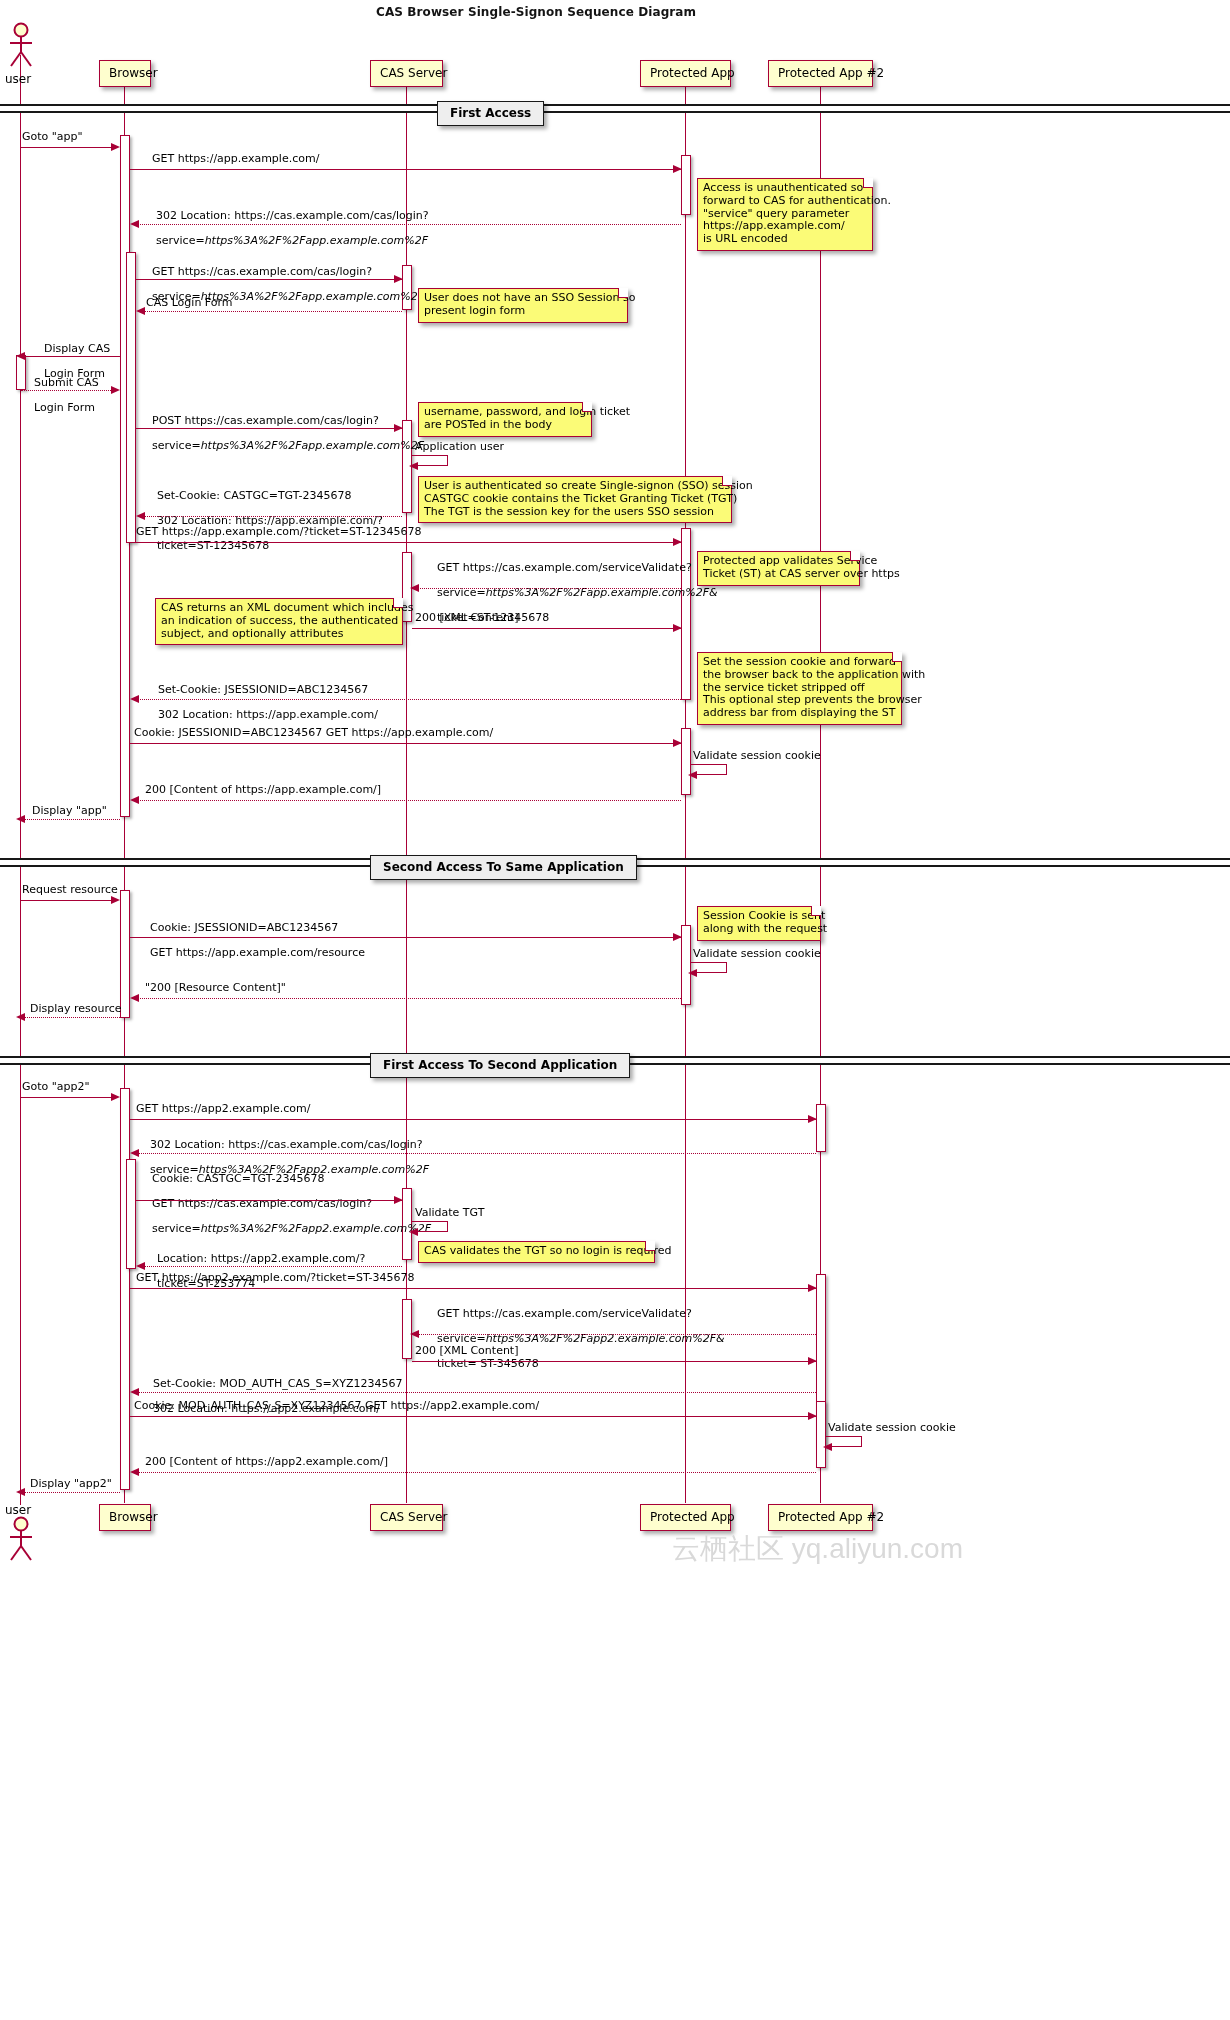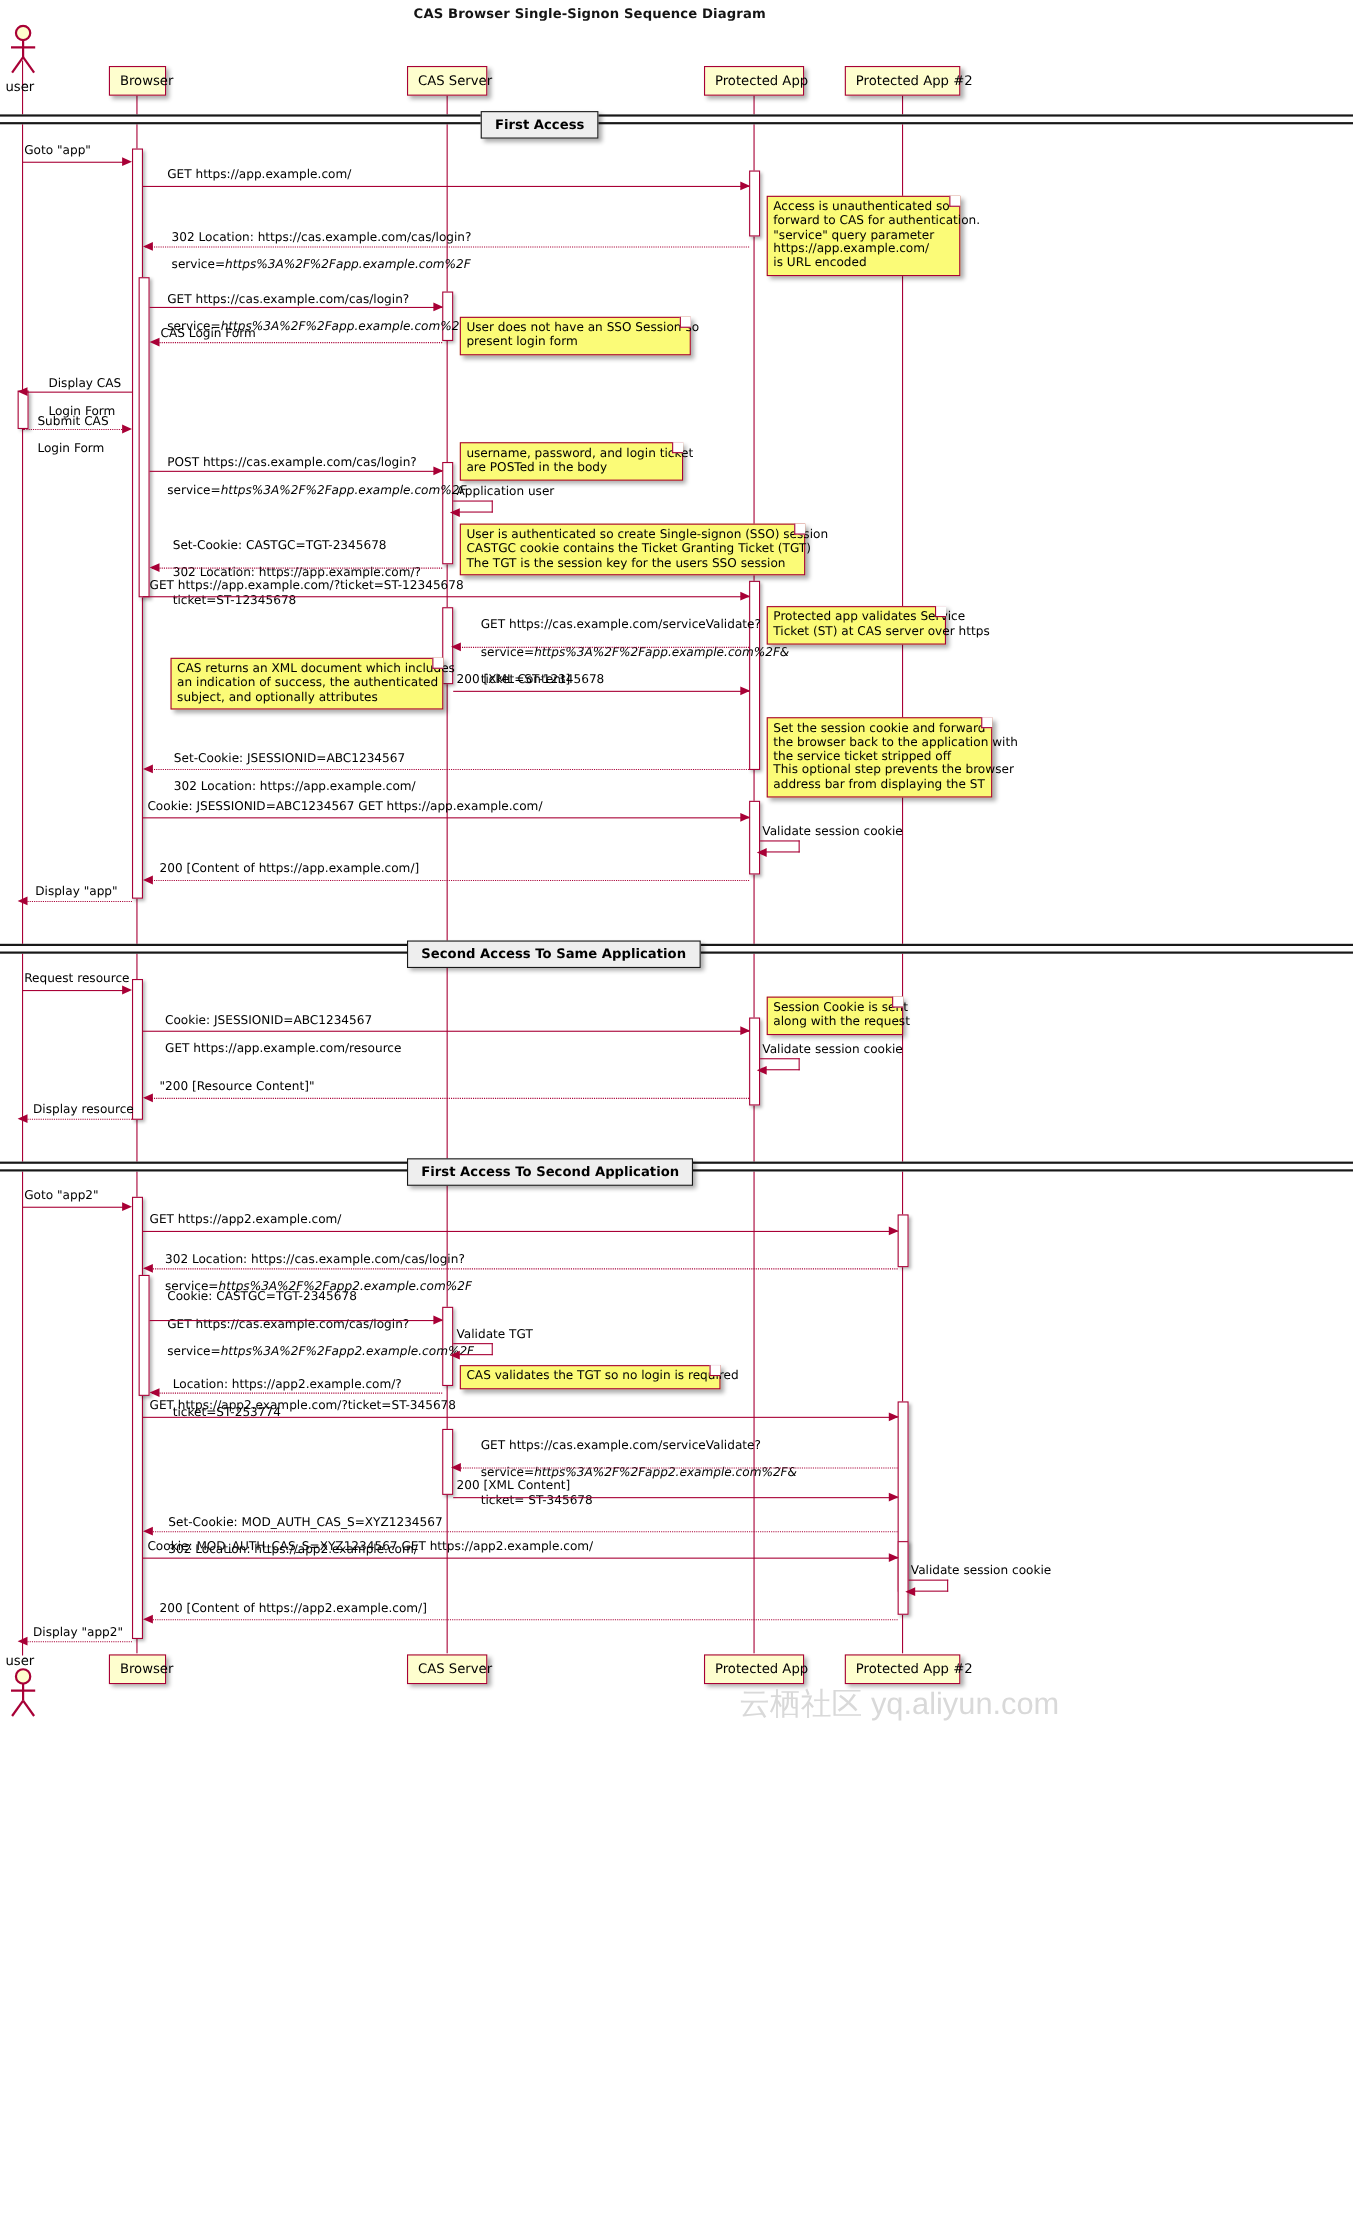--- a/index.html
+++ b/index.html
@@ -201,21 +201,21 @@
   <div class="msg ret" style="left:21px;top:390px;width:96px;"></div>
   <div class="arrowR" style="left:111px;top:386px;"></div>
 
   <div class="msg-label" style="left:138px;top:402px;">
     <span>POST https://cas.example.com/cas/login?</span><br>
     <span>service=</span><i>https%3A%2F%2Fapp.example.com%2F</i>
   </div>
   <div class="msg" style="left:136px;top:428px;width:266px;"></div>
   <div class="arrowR" style="left:394px;top:424px;"></div>
 
-  <div class="note" style="left:418px;top:402px;width:203px;">username, password, and login ticket
+  <div class="note" style="left:418px;top:402px;width:174px;">username, password, and login ticket
 are POSTed in the body</div>
 
   <div class="msg-label" style="left:415px;top:441px;">Application user</div>
   <div class="self-msg" style="left:412px;top:455px;width:36px;height:11px;"></div>
   <div class="arrowL" style="left:409px;top:462px;"></div>
 
   <div class="msg-label" style="left:143px;top:477px;">
     <span>Set-Cookie: CASTGC=TGT-2345678</span><br>
     <span>302 Location: https://app.example.com/?</span><br>
     <span>ticket=ST-12345678</span>

